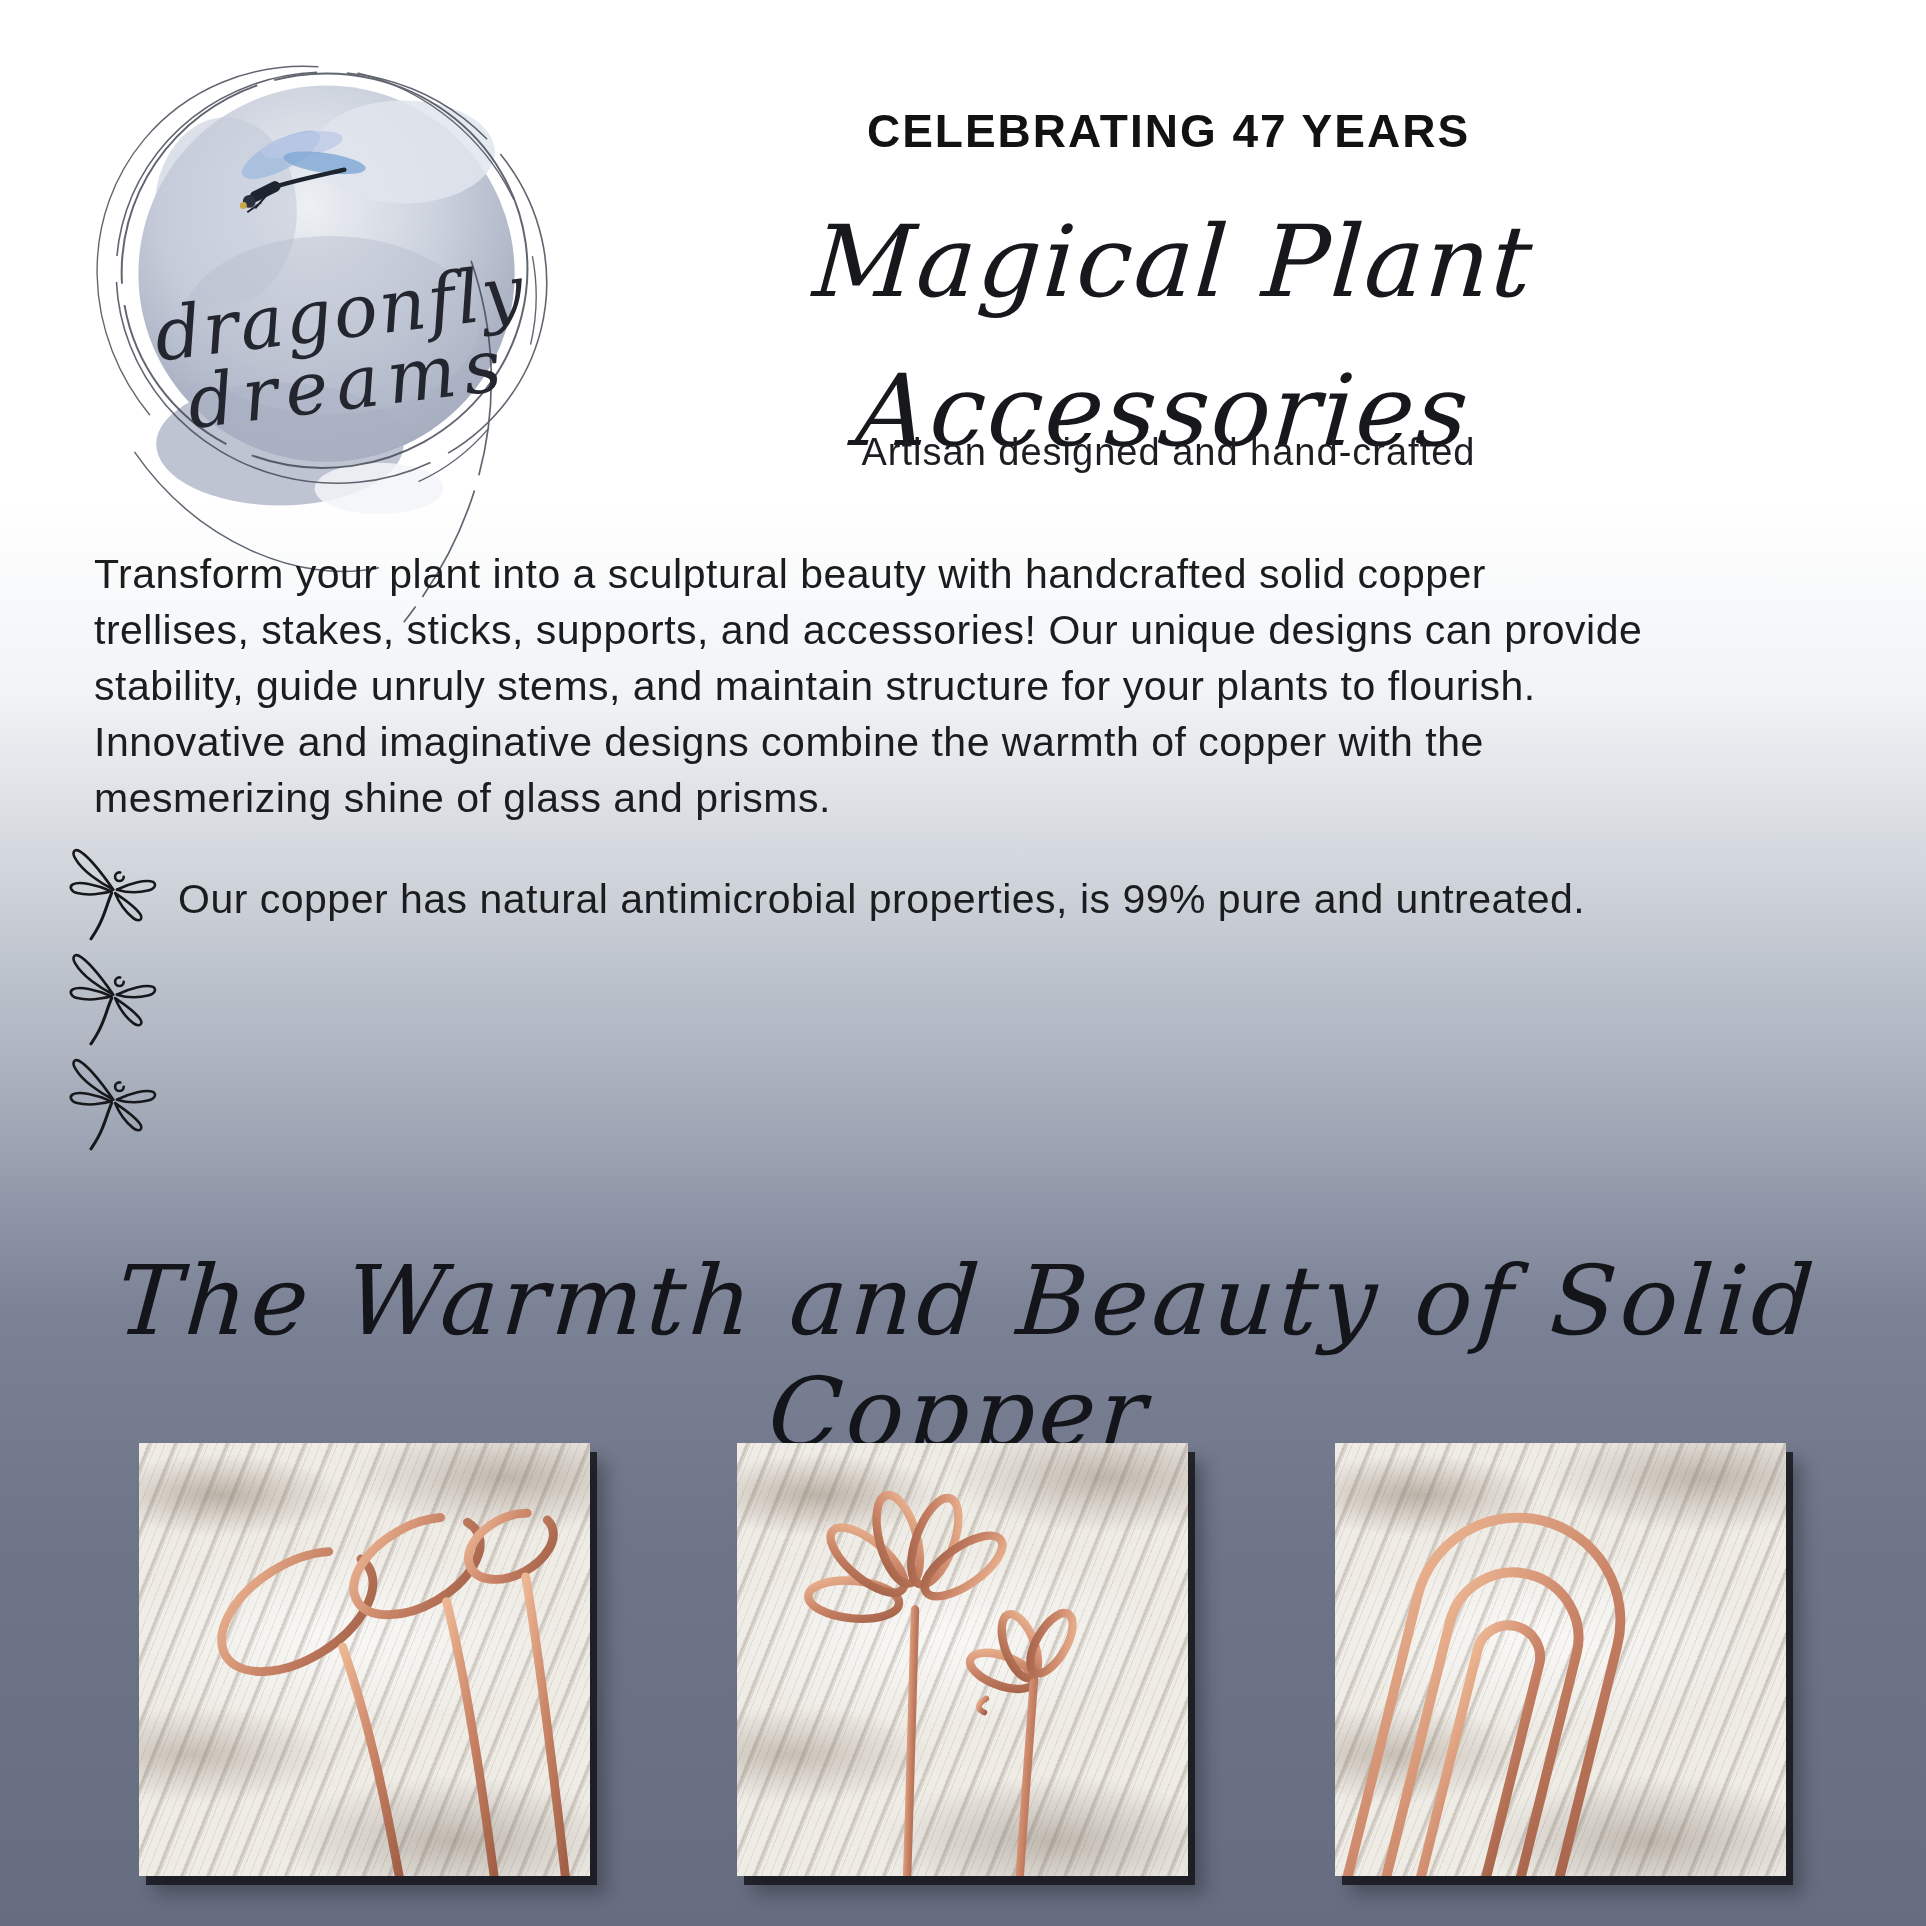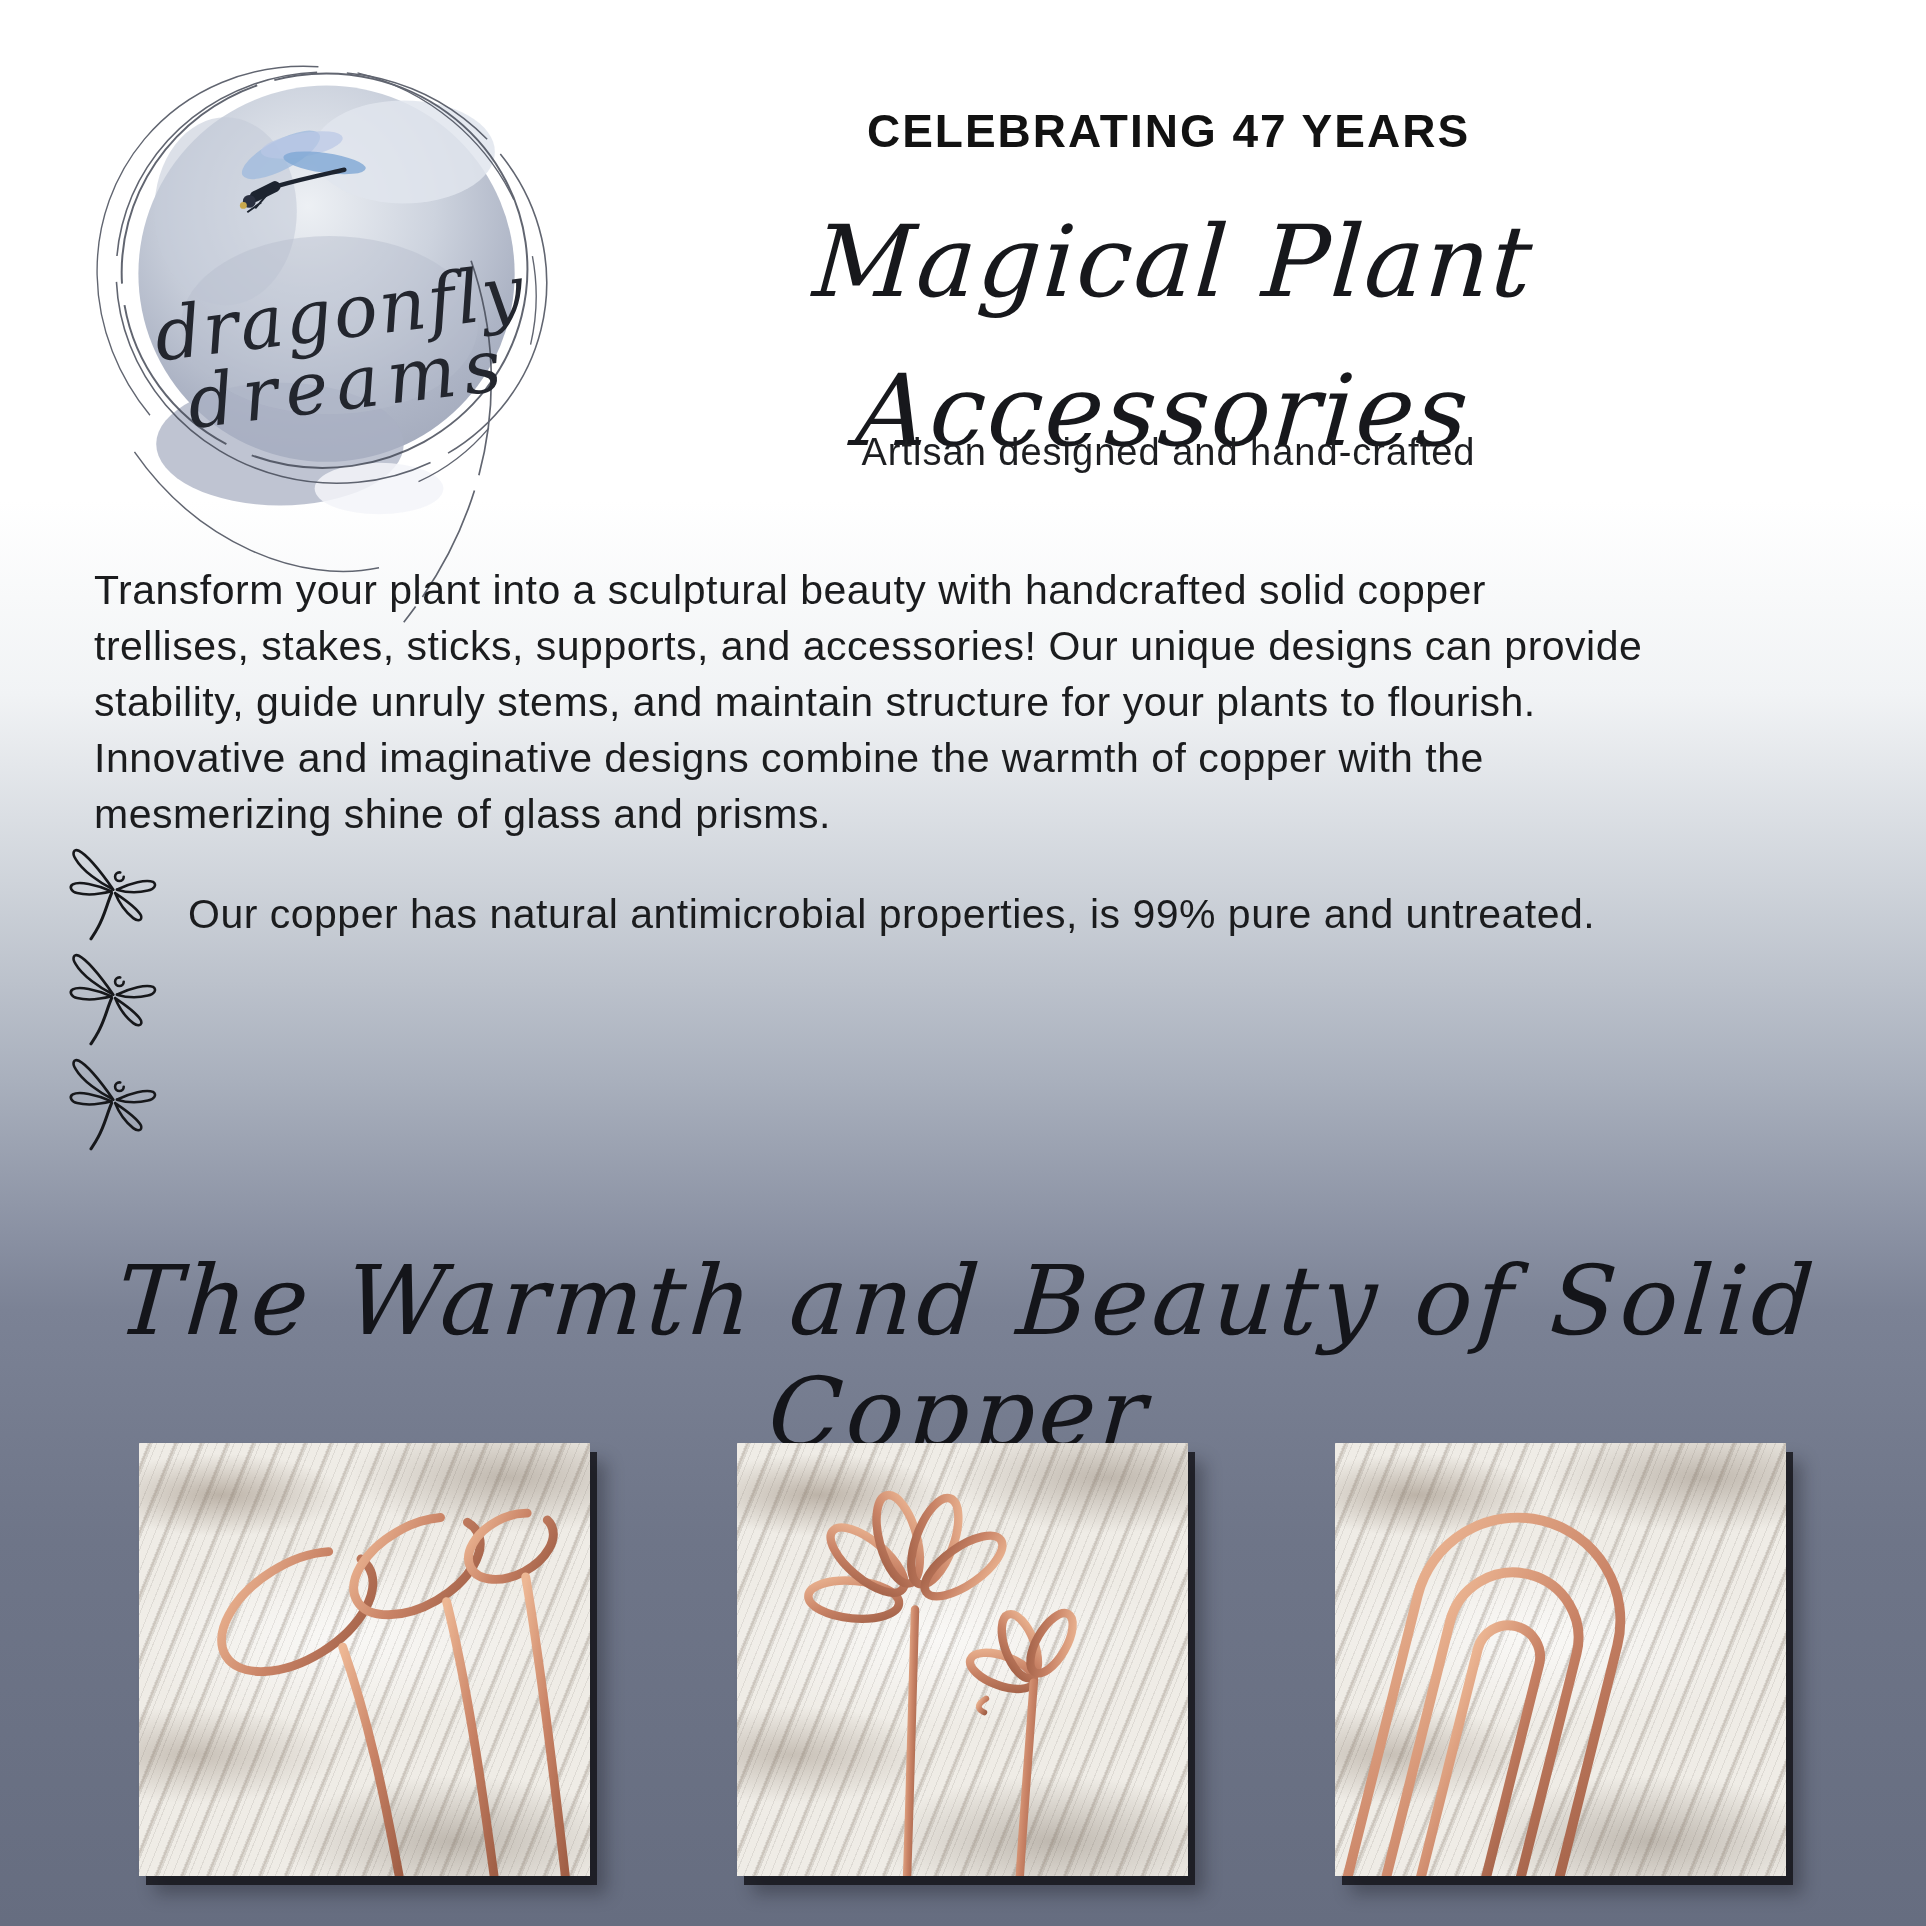--- a/index.html
+++ b/index.html
@@ -42,27 +42,27 @@
     font-size:99px;line-height:1.5;letter-spacing:2px;
     transform:skewX(-4deg);
   }
   .subtitle{
     position:absolute;left:0;top:327px;width:100%;
     font-size:38px;letter-spacing:1px;color:#1d1e21;
   }
 
   
   .intro{
-    position:absolute;left:94px;top:562px;width:1742px;
+    position:absolute;left:94px;top:546px;width:1742px;
     font-size:41px;line-height:56px;letter-spacing:0.5px;color:#1b1c1e;
   }
 
   
   .bullets{position:absolute;left:65px;top:847px;width:1812px;}
-  .bullet{display:flex;align-items:flex-end;gap:28px;margin-bottom:10px;}
+  .bullet{display:flex;align-items:flex-start;gap:18px;margin-bottom:10px;}
   .bullet-icon{flex:0 0 auto;width:95px;height:103px;margin-top:-8px;}
   .bullet-text{
     font-size:41px;line-height:56px;letter-spacing:0.5px;
     padding-top:24px;color:#1b1c1e;max-width:1663px;
   }
 
   
   .section-heading{
     position:absolute;left:0;top:1245px;width:100%;text-align:center;
     font-size:96px;letter-spacing:4px;transform:skewX(-4deg);

